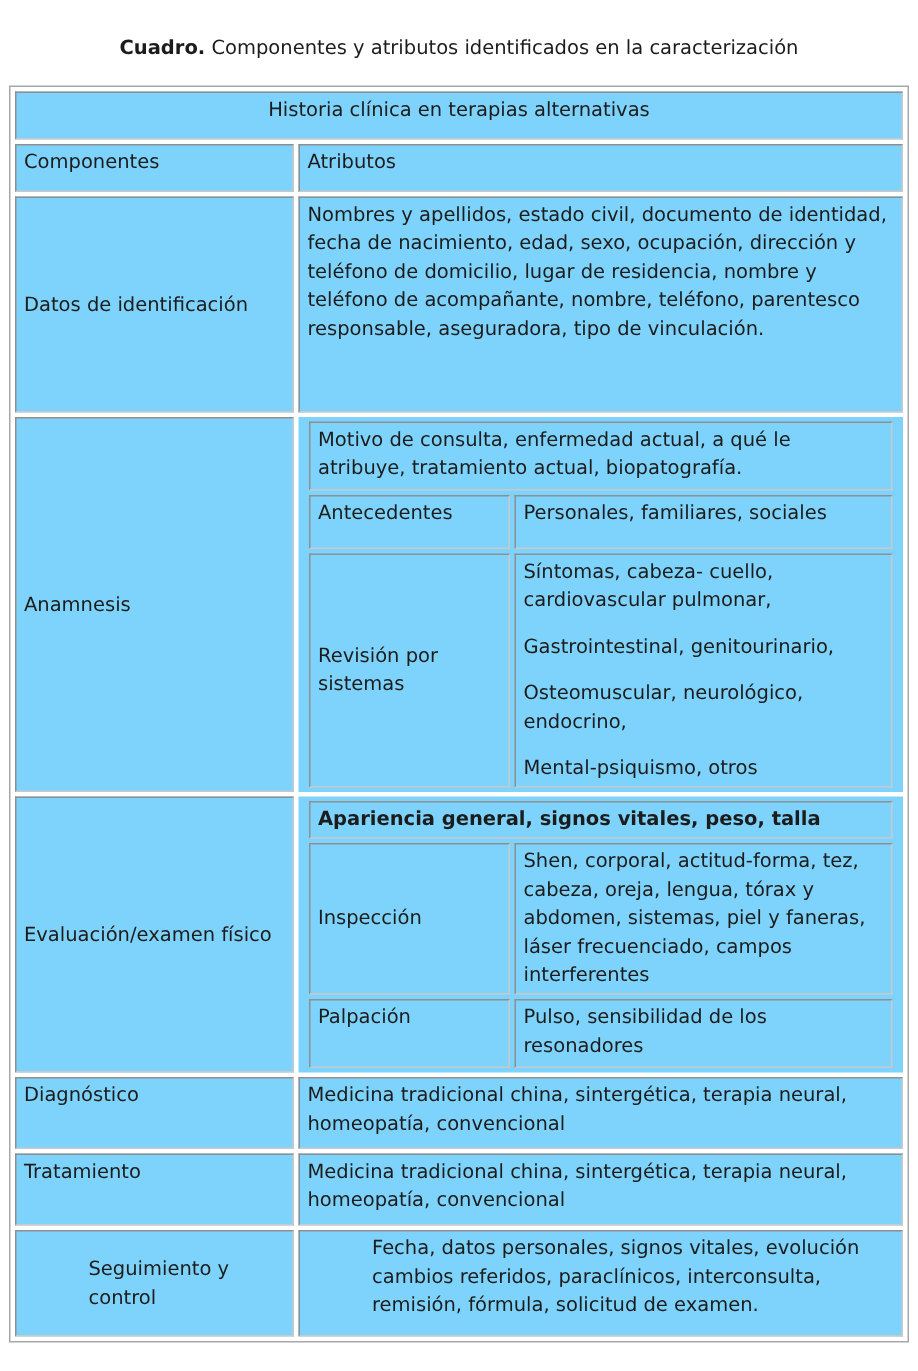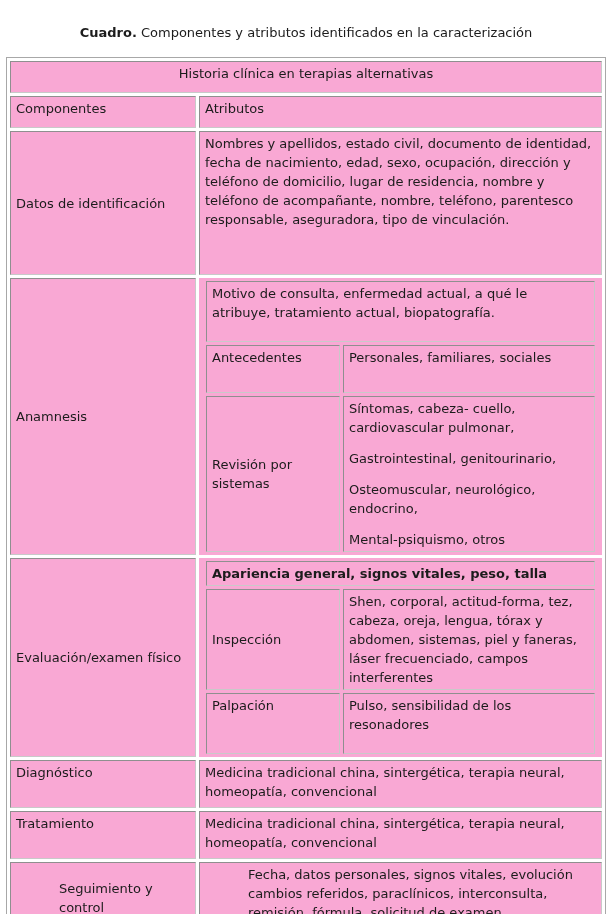--- a/index.html
+++ b/index.html
@@ -22,33 +22,33 @@
 
   td {
     border:1px solid;
     border-color:#8f8f8f #c9c9c9 #c9c9c9 #8f8f8f;
     padding:2px 5px;
     font-size:13px;
     line-height:19px;
     vertical-align:top;
     box-sizing:border-box;
     word-wrap:break-word;
-    background:#f9a8d4;
+    background:#7dd3fc;
   }
   td p { margin:0 0 12px 0; }
   td p:last-child { margin:0; }
 
   td.plain { border:none; padding:0; }
   td.center { text-align:center; }
   td.va-m { vertical-align:middle; }
 
   .h32 { height:32px; }
   .h33 { height:17px;font-weight:bold; }
-  .h36 { height:48px; }
-  .h46 { height:61px; }
+  .h36 { height:36px; }
+  .h46 { height:46px; }
   .h48 { height:48px; }
   .h71 { height:71px;padding-left:48px; }
   .h120 { height:144px;margin-left:18px; }
 
   table.nested {
     border-collapse:separate;
     border-spacing:3px;
     width:calc(100% - 8px);
     margin:0 auto;
     table-layout:fixed;

